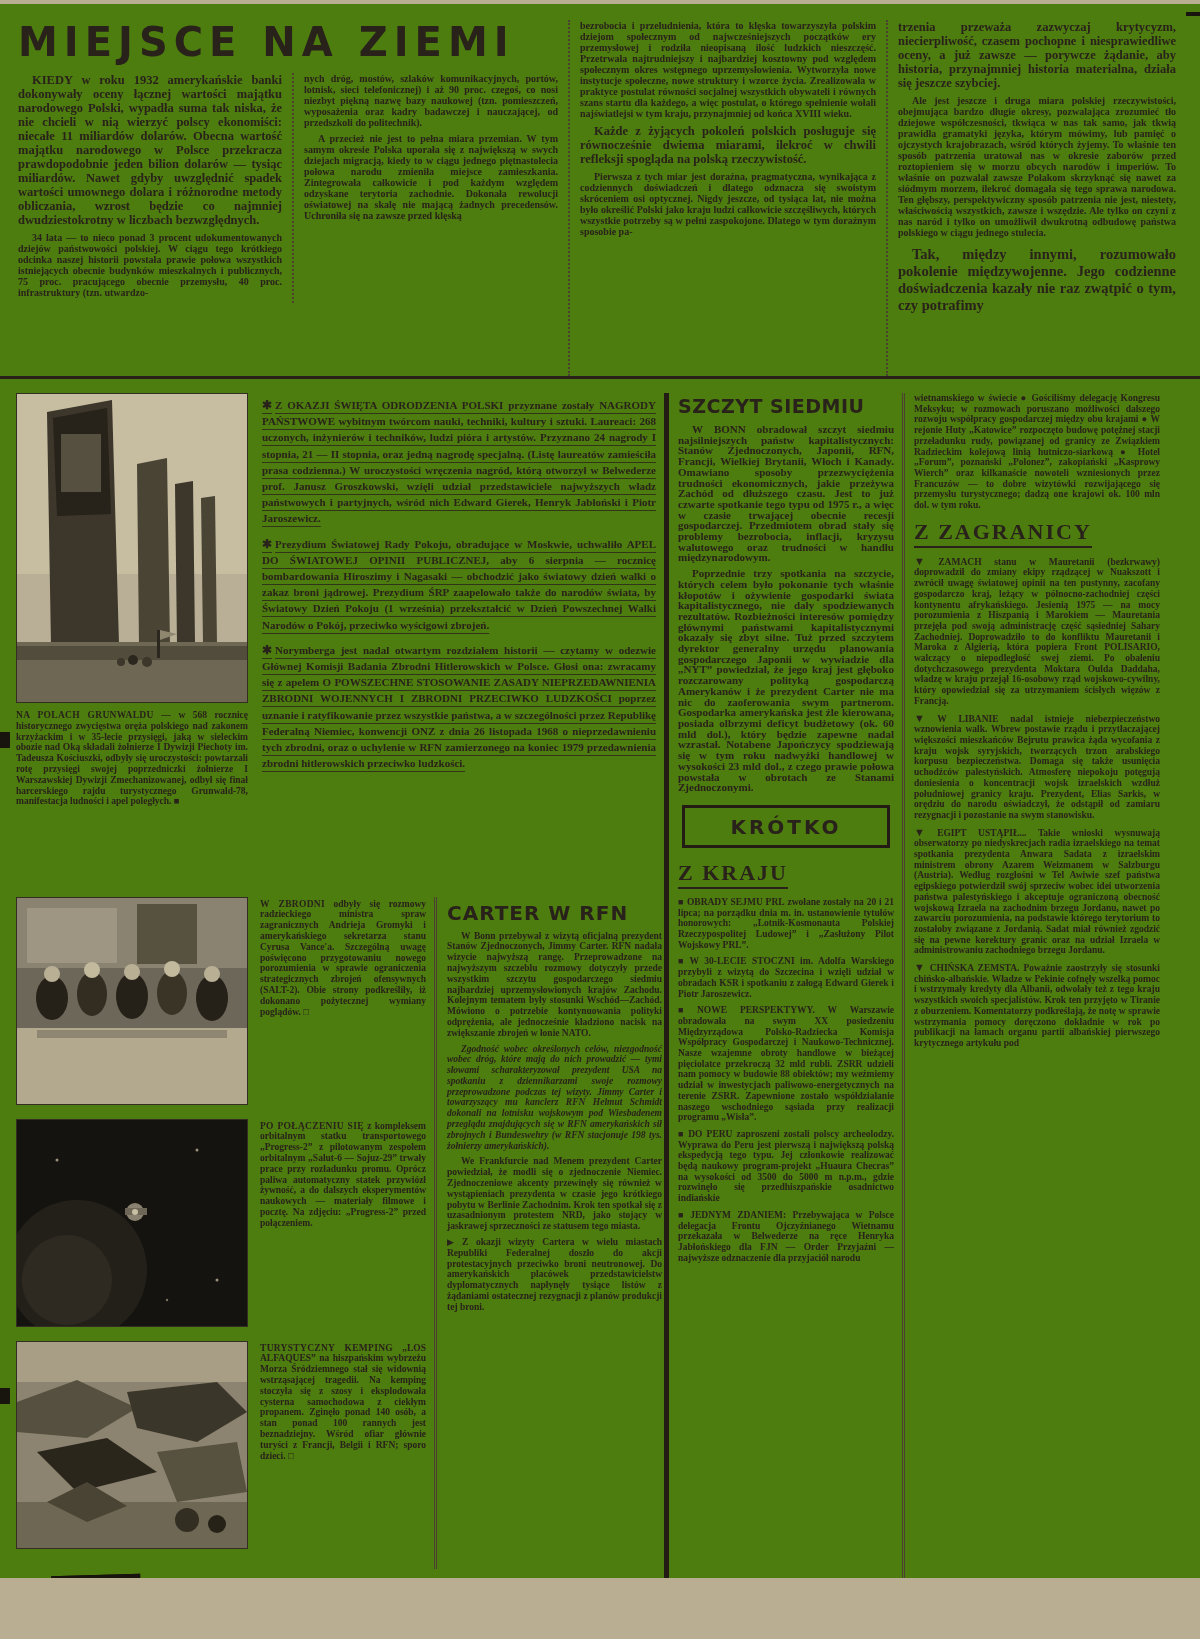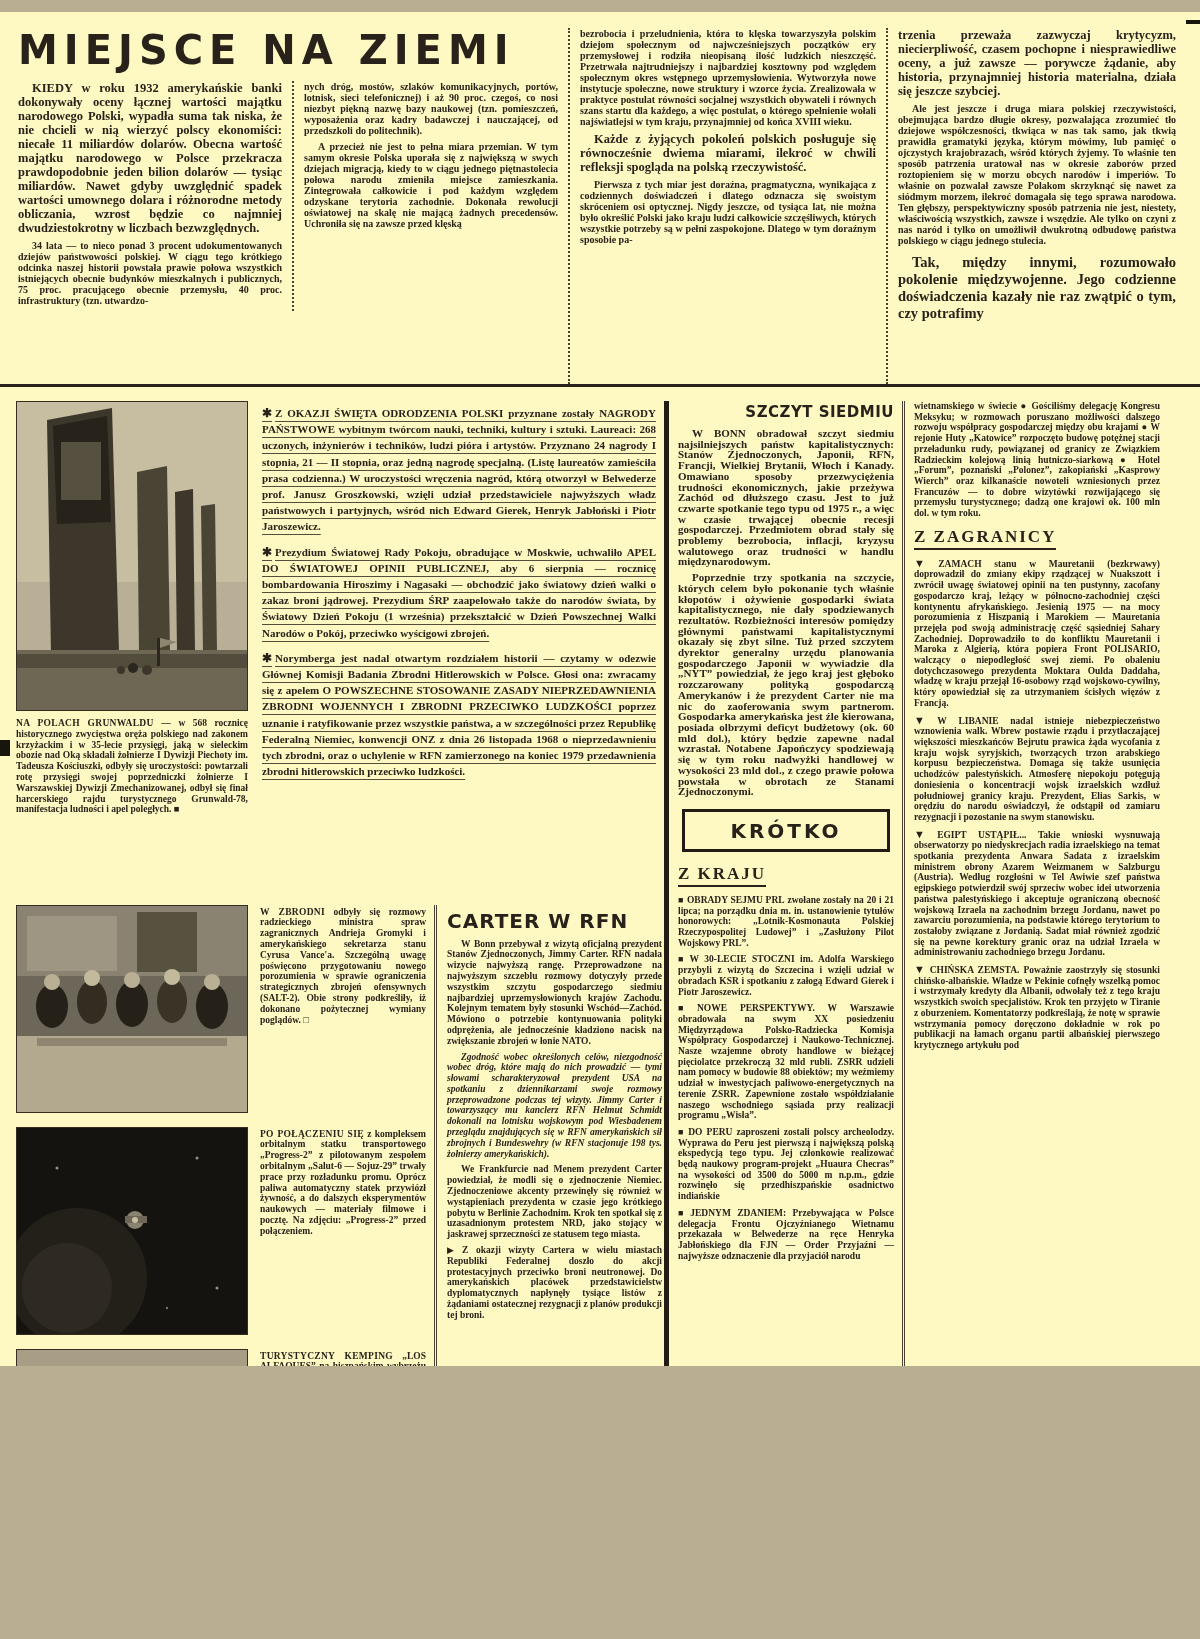--- a/index.html
+++ b/index.html
@@ -1,21 +1,21 @@
 <!DOCTYPE html>
 <html><head>
 <meta charset="utf-8">
 <style>
   * { box-sizing: border-box; margin: 0; padding: 0; }
   html,body { background:#b9ad92; }
   .page {
     position: relative;
-    width: 1200px; height: 1354px;
-    margin: 12px auto;
-    background: #fef9c3;
+    width: 1200px; height: 1574px;
+    margin: 4px auto;
+    background: #4d7c0f;
     color: #29221a;
     font-family: "Liberation Serif", "DejaVu Serif", serif;
     font-weight: 700;
     overflow: hidden;
   }
   p { text-align: justify; }
   .reg { position: absolute; background: #18140e; }
 
   
   .top {
@@ -76,33 +76,33 @@
   .rows-wrap { width: 418px; flex: none; }
   .mrow { display: flex; height: 212px; overflow: hidden; margin-bottom: 10px; }
   .mrow .photo-cell { width: 232px; flex: none; }
   .mrow .cap-cell { width: 186px; flex: none; padding: 2px 8px 0 12px; }
   .carter-col { width: 230px; flex: none; border-left: 3px double #4a4133; padding: 4px 2px 0 10px; overflow: hidden; }
   .carter-title { font-family: "DejaVu Sans", sans-serif; font-weight: 800; font-size: 20px; letter-spacing: 1px; margin-bottom: 6px; }
   .carter p { font-size: 9.5px; line-height: 10.8px; margin-bottom: 5px; }
   .carter .it { font-style: italic; }
 
   
-  .szczyt-title { font-family: "DejaVu Sans", sans-serif; font-weight: 800; font-size: 15px; letter-spacing: .5px; text-align: right; margin: 2px 0 7px; }
+  .szczyt-title { font-family: "DejaVu Sans", sans-serif; font-weight: 800; font-size: 19px; letter-spacing: .5px; text-align: left; margin: 2px 0 7px; }
   .krotko-box {
     border: 3px solid #221c14;
     margin: 12px 4px 10px;
     padding: 7px 8px 6px;
     text-align: center;
     font-family: "DejaVu Sans", sans-serif;
     font-weight: 800; font-size: 20px; letter-spacing: 3px;
   }
   .sec-hdr {
     display: inline-block;
     font-family: "Liberation Serif", serif;
-    font-weight: 700; font-size: 17px; letter-spacing: 2px;
+    font-weight: 700; font-size: 22px; letter-spacing: 2px;
     border-bottom: 2px solid #29221a;
     padding-bottom: 1px; margin: 2px 0 8px;
   }
   .item { font-size: 9.5px; line-height: 10.7px; margin-bottom: 6px; text-align: justify; }
   .mk-sq { font-size: 9px; letter-spacing: -1px; padding-right: 4px; }
   .mk-tri { font-size: 11px; padding-right: 3px; }
   .mk-arr { font-size: 9px; padding-right: 3px; }
 
   
   .footer-band { display: flex; align-items: flex-start; padding: 6px 0 0 36px; height: 72px; overflow: hidden; }

